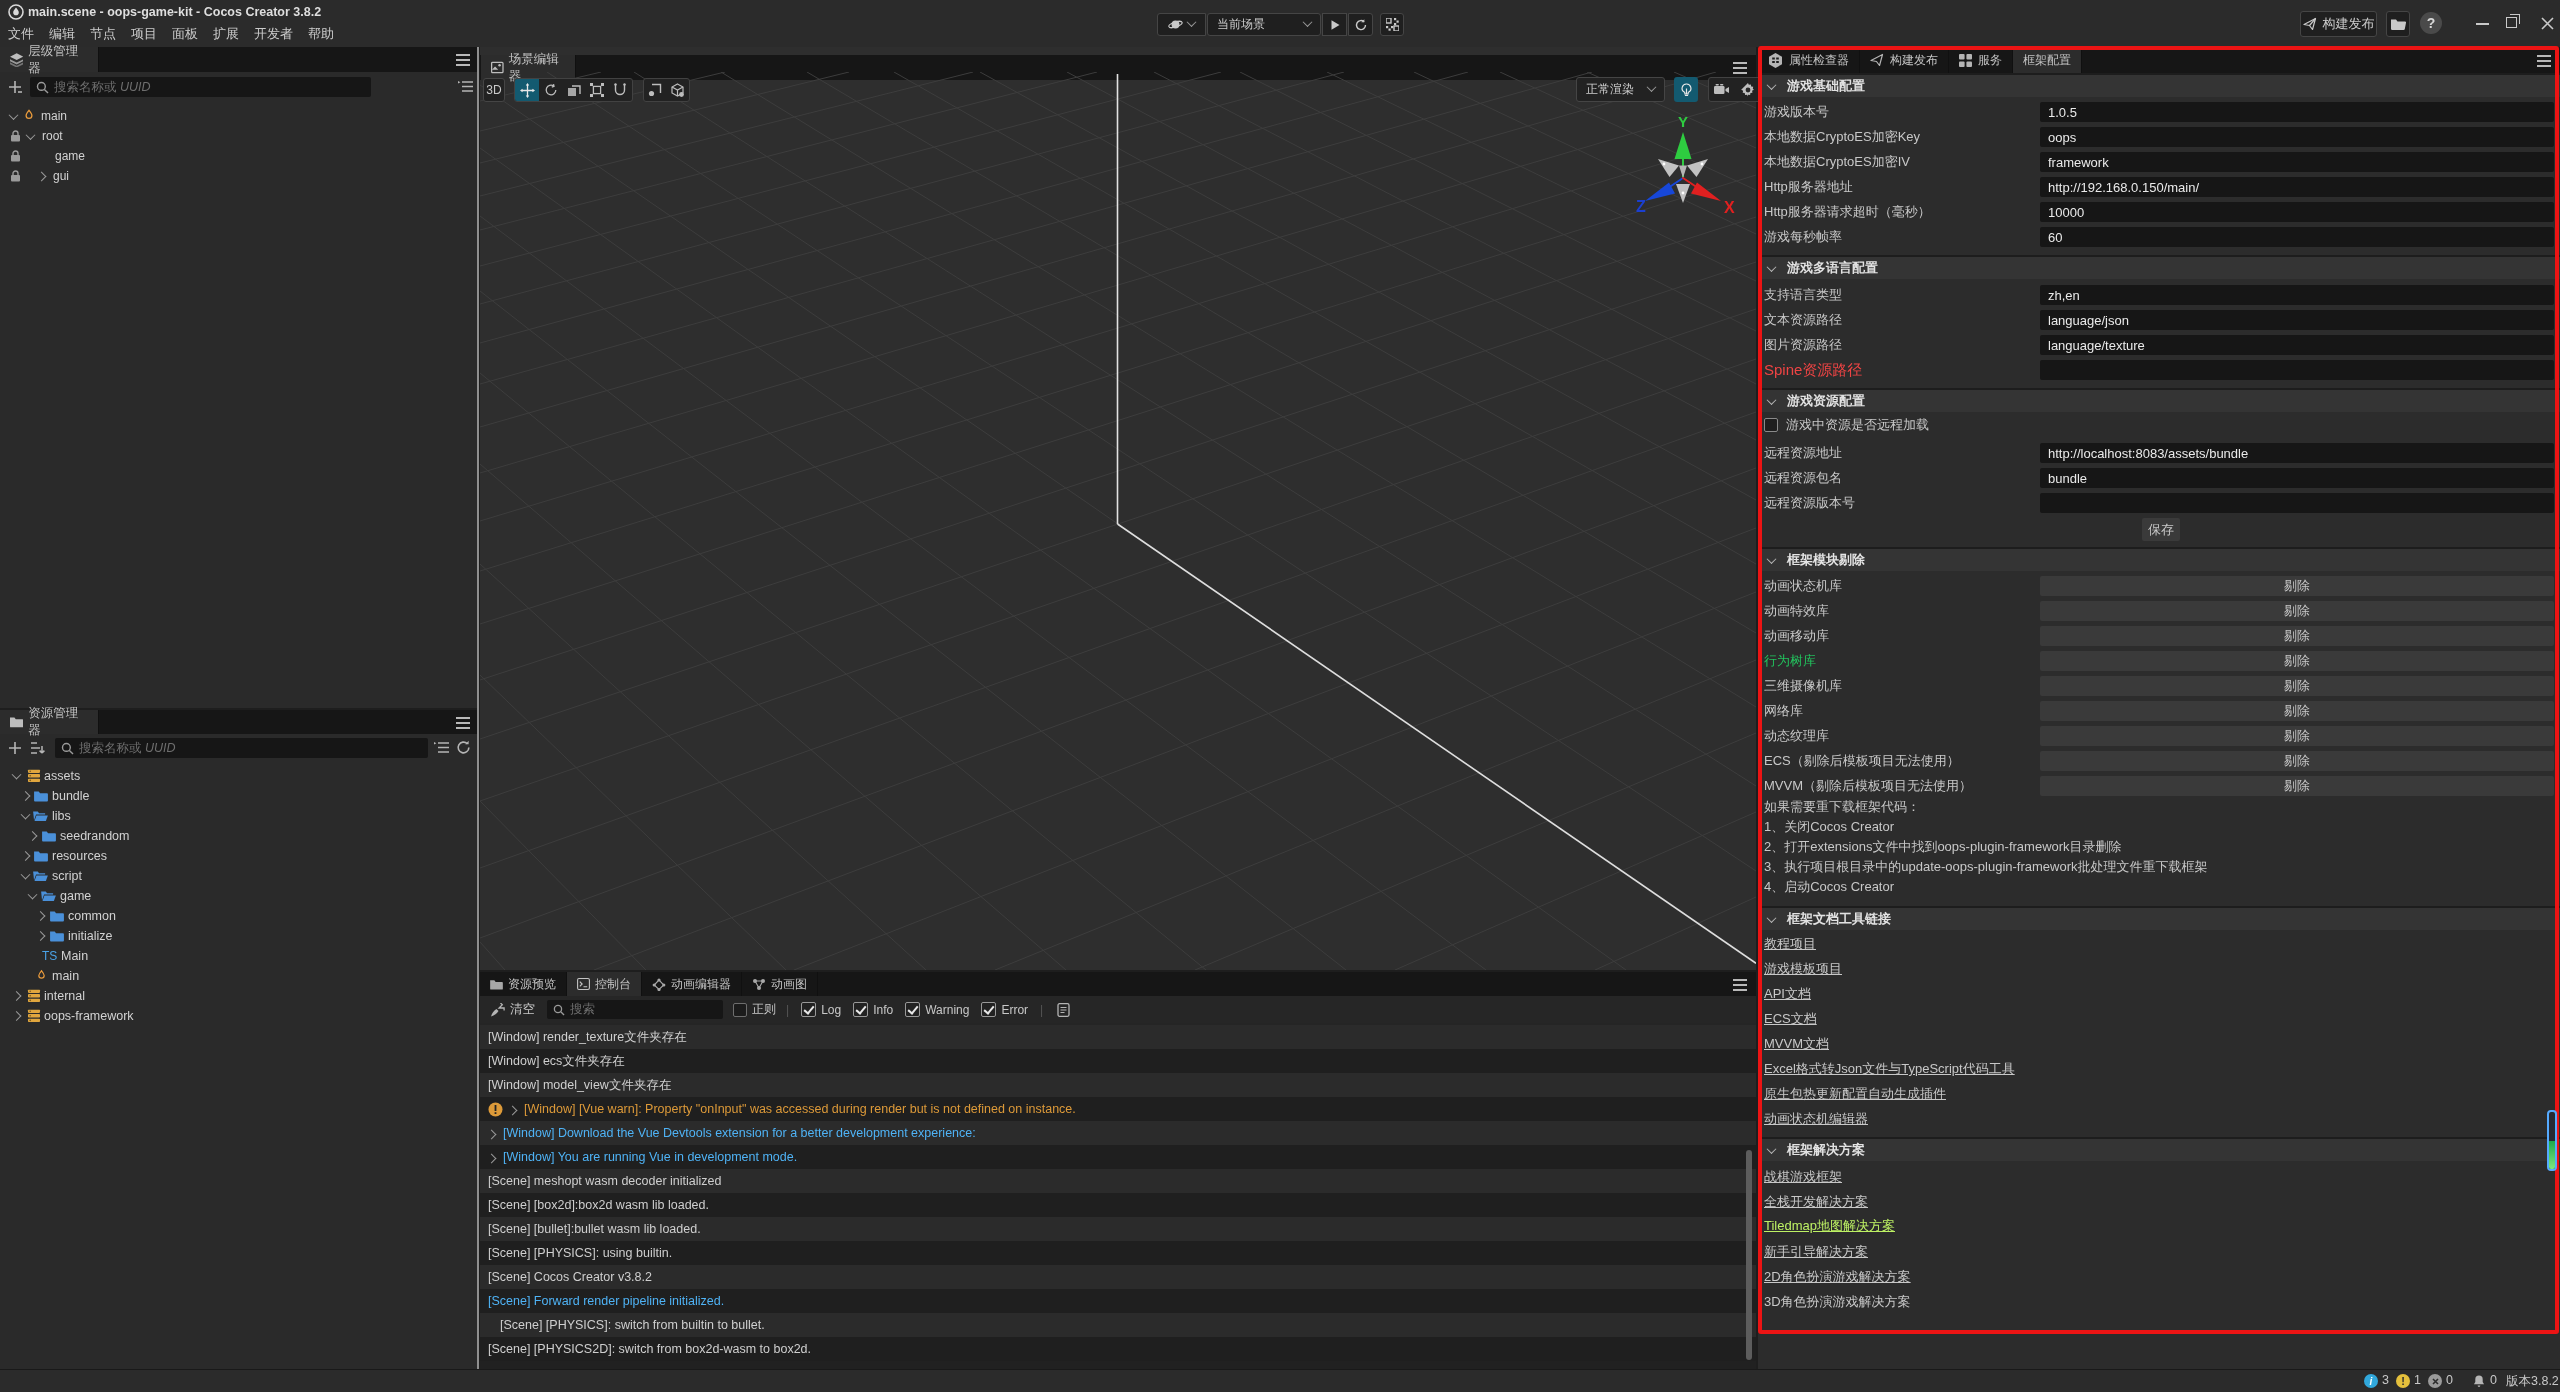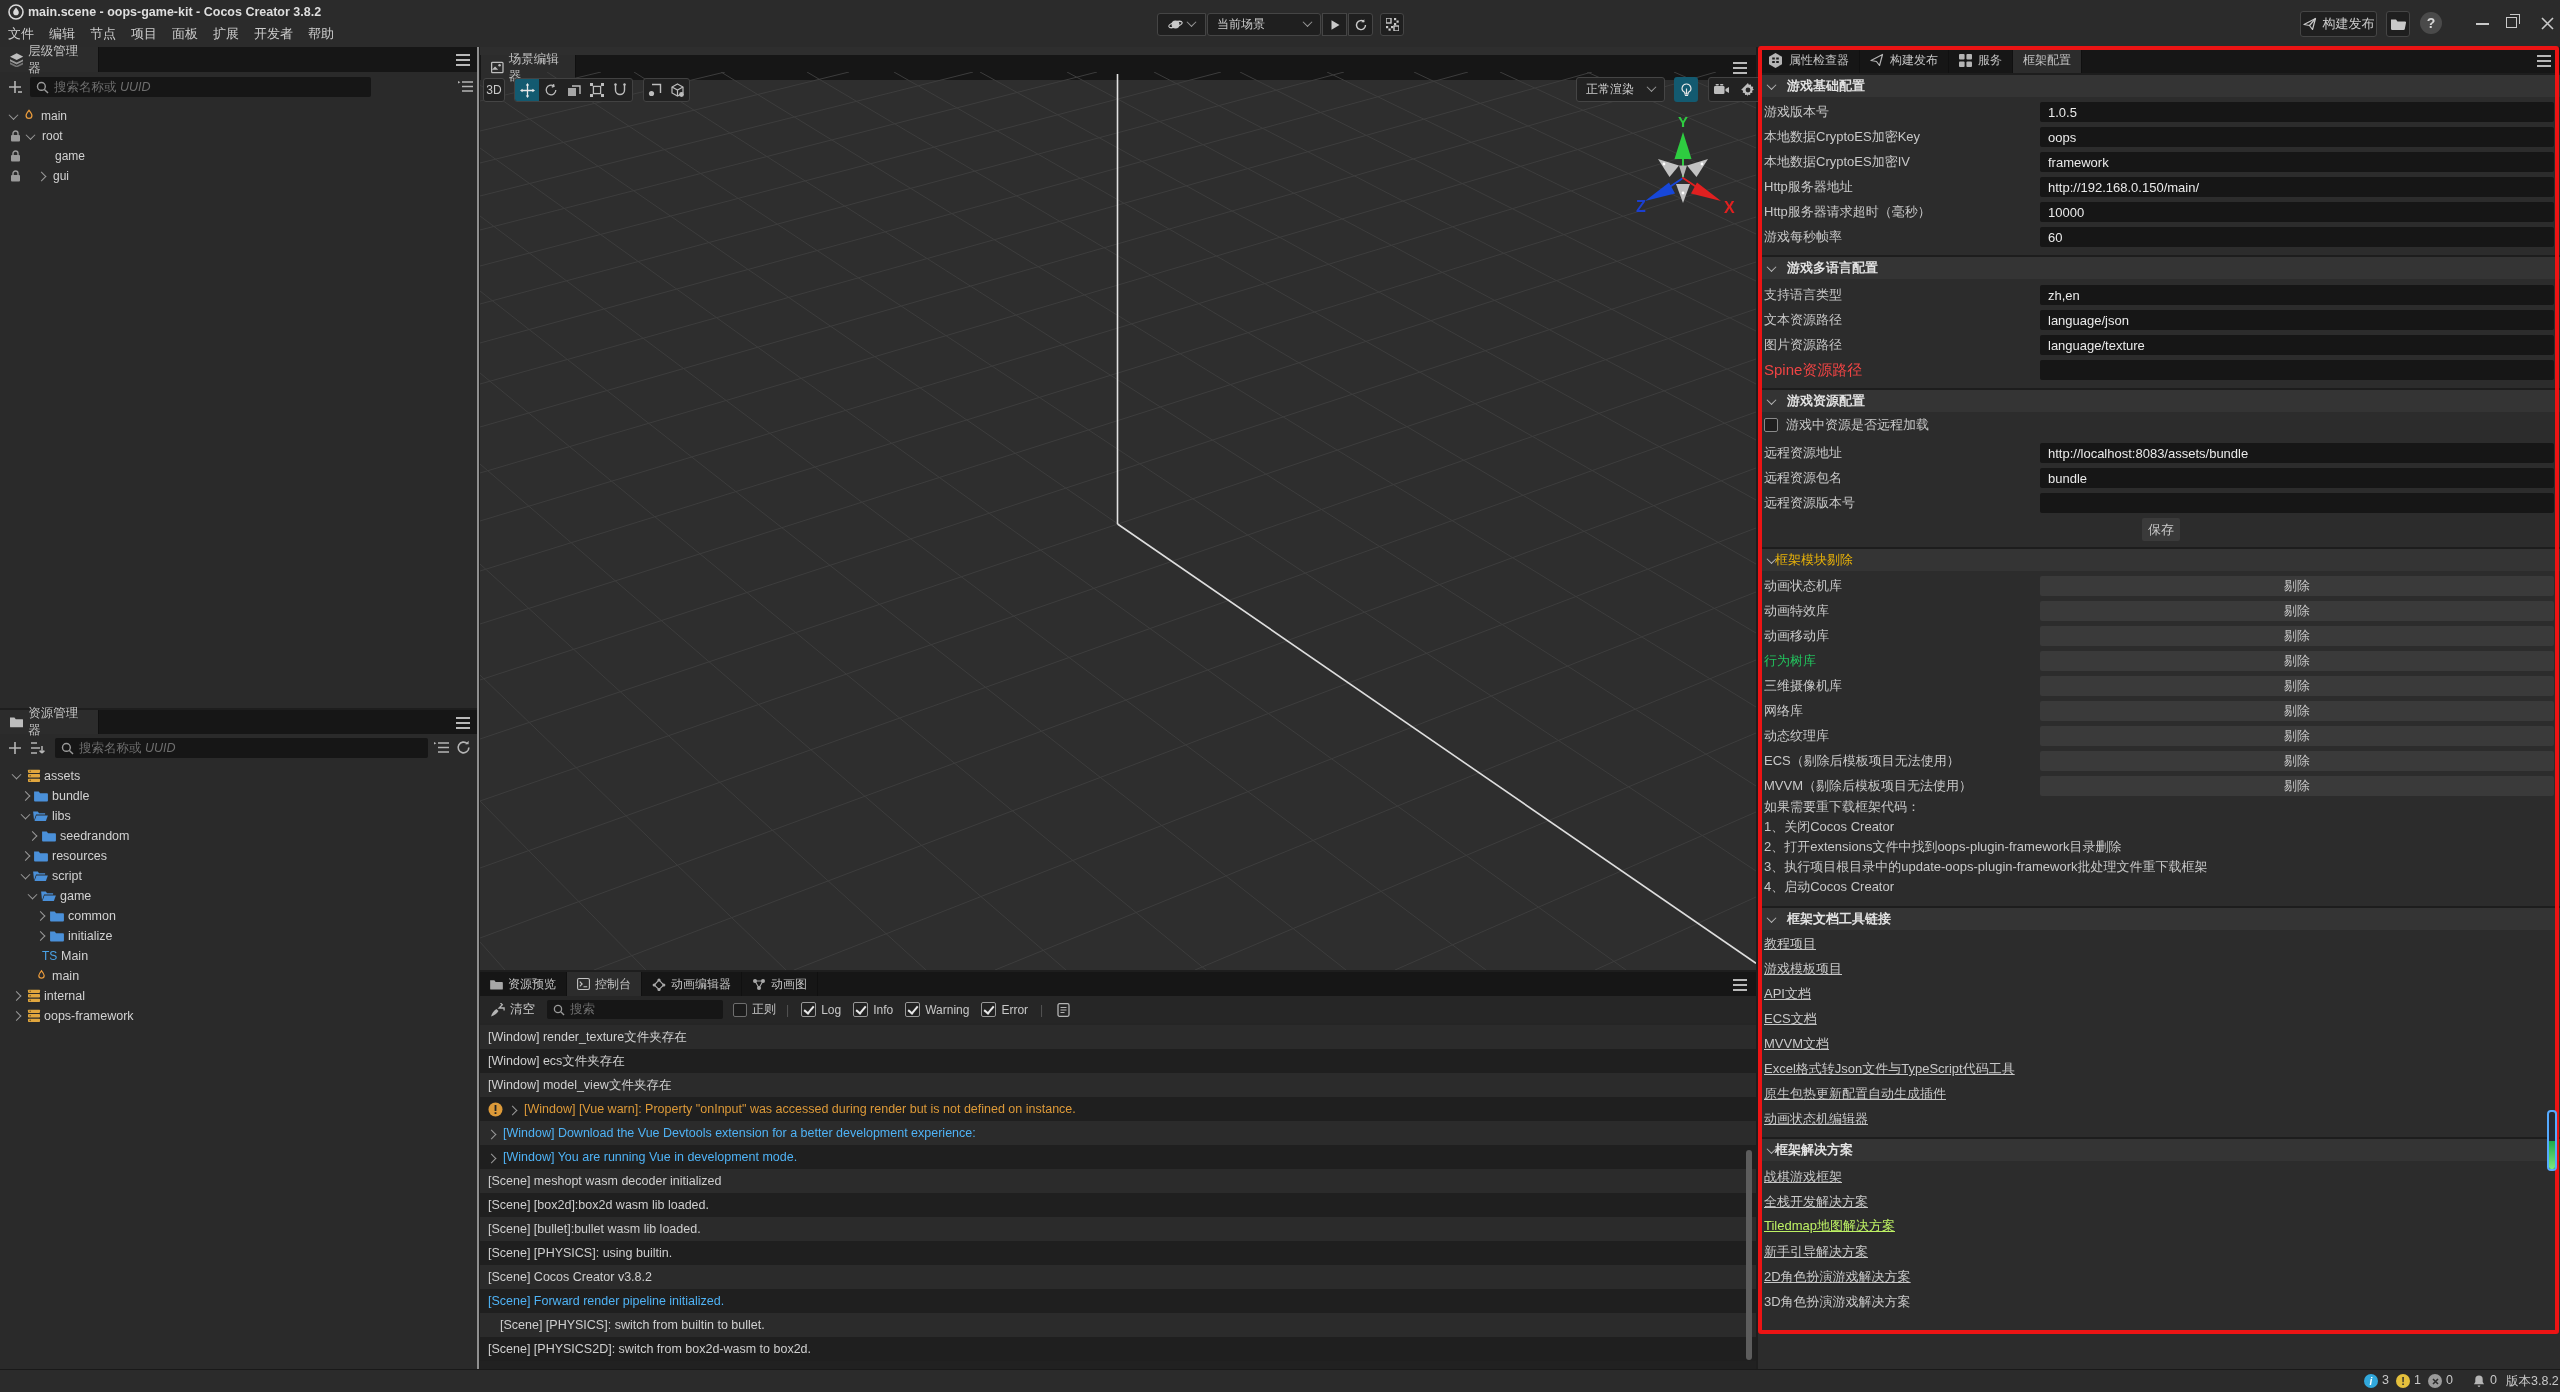--- a/index.html
+++ b/index.html
@@ -694,21 +694,21 @@
       <div style="position:absolute;left:28px;top:368px;height:20px;display:flex;align-items:center;font-size:13px;color:#c8c8c8">游戏中资源是否远程加载</div>
       <div style="position:absolute;left:6px;top:396px;height:20px;display:flex;align-items:center;font-size:13px;color:#c8c8c8">远程资源地址</div>
       <div style="position:absolute;left:282px;top:396px;width:514px;height:20px;background:#161616;border-radius:2px;display:flex;align-items:center;padding-left:8px;color:#eaeaea;font-size:13px">http://localhost:8083/assets/bundle</div>
       <div style="position:absolute;left:6px;top:421px;height:20px;display:flex;align-items:center;font-size:13px;color:#c8c8c8">远程资源包名</div>
       <div style="position:absolute;left:282px;top:421px;width:514px;height:20px;background:#161616;border-radius:2px;display:flex;align-items:center;padding-left:8px;color:#eaeaea;font-size:13px">bundle</div>
       <div style="position:absolute;left:6px;top:446px;height:20px;display:flex;align-items:center;font-size:13px;color:#c8c8c8">远程资源版本号</div>
       <div style="position:absolute;left:282px;top:446px;width:514px;height:20px;background:#161616;border-radius:2px;display:flex;align-items:center;padding-left:8px;color:#eaeaea;font-size:13px"></div>
       <div style="position:absolute;left:384px;top:471px;width:38px;height:23px;background:#3a3a3a;border-radius:2px;display:flex;align-items:center;justify-content:center;color:#c8c8c8;font-size:13px">保存</div>
       <div style="position:absolute;left:0;right:0;top:502px;height:22px;background:#343434;display:flex;align-items:center;box-shadow:0 -2px 0 #1d1d1d">
         <span class="chev cv" style="margin-left:10px;border-color:#b5b5b5"></span>
-        <span style="font-size:13px;font-weight:normal;color:#eab308">框架模块剔除</span>
+        <span style="margin-left:12px;font-size:13px;font-weight:bold;color:#e5e5e5">框架模块剔除</span>
       </div>
       <div style="position:absolute;left:6px;top:529px;height:20px;display:flex;align-items:center;font-size:13px;color:#c8c8c8">动画状态机库</div>
       <div style="position:absolute;left:282px;top:529px;width:514px;height:20px;background:#3a3a3a;border-radius:2px;display:flex;align-items:center;justify-content:center;color:#c8c8c8;font-size:13px">剔除</div>
       <div style="position:absolute;left:6px;top:554px;height:20px;display:flex;align-items:center;font-size:13px;color:#c8c8c8">动画特效库</div>
       <div style="position:absolute;left:282px;top:554px;width:514px;height:20px;background:#3a3a3a;border-radius:2px;display:flex;align-items:center;justify-content:center;color:#c8c8c8;font-size:13px">剔除</div>
       <div style="position:absolute;left:6px;top:579px;height:20px;display:flex;align-items:center;font-size:13px;color:#c8c8c8">动画移动库</div>
       <div style="position:absolute;left:282px;top:579px;width:514px;height:20px;background:#3a3a3a;border-radius:2px;display:flex;align-items:center;justify-content:center;color:#c8c8c8;font-size:13px">剔除</div>
       <div style="position:absolute;left:6px;top:604px;height:20px;display:flex;align-items:center;font-size:13px;color:#22c55e">行为树库</div>
       <div style="position:absolute;left:282px;top:604px;width:514px;height:20px;background:#3a3a3a;border-radius:2px;display:flex;align-items:center;justify-content:center;color:#c8c8c8;font-size:13px">剔除</div>
       <div style="position:absolute;left:6px;top:629px;height:20px;display:flex;align-items:center;font-size:13px;color:#c8c8c8">三维摄像机库</div>
@@ -749,21 +749,21 @@
         <span style="text-decoration:underline">Excel格式转Json文件与TypeScript代码工具</span>
       </div>
       <div style="position:absolute;left:6px;top:1037px;height:20px;display:flex;align-items:center;font-size:13px;color:#c8c8c8">
         <span style="text-decoration:underline">原生包热更新配置自动生成插件</span>
       </div>
       <div style="position:absolute;left:6px;top:1062px;height:20px;display:flex;align-items:center;font-size:13px;color:#c8c8c8">
         <span style="text-decoration:underline">动画状态机编辑器</span>
       </div>
       <div style="position:absolute;left:0;right:0;top:1092px;height:22px;background:#343434;display:flex;align-items:center;box-shadow:0 -2px 0 #1d1d1d">
         <span class="chev cv" style="margin-left:10px;border-color:#b5b5b5"></span>
-        <span style="font-size:13px;font-weight:bold;color:#e2e2e2">框架解决方案</span>
+        <span style="margin-left:12px;font-size:13px;font-weight:bold;color:#e2e2e2">框架解决方案</span>
       </div>
       <div style="position:absolute;left:6px;top:1120px;height:20px;display:flex;align-items:center;font-size:13px;color:#c8c8c8">
         <span style="text-decoration:underline">战棋游戏框架</span>
       </div>
       <div style="position:absolute;left:6px;top:1145px;height:20px;display:flex;align-items:center;font-size:13px;color:#c8c8c8">
         <span style="text-decoration:underline">全栈开发解决方案</span>
       </div>
       <div style="position:absolute;left:6px;top:1170px;height:20px;display:flex;align-items:flex-start;font-size:13px;color:#bef264">
         <span style="text-decoration:underline">Tiledmap地图解决方案</span>
       </div>

